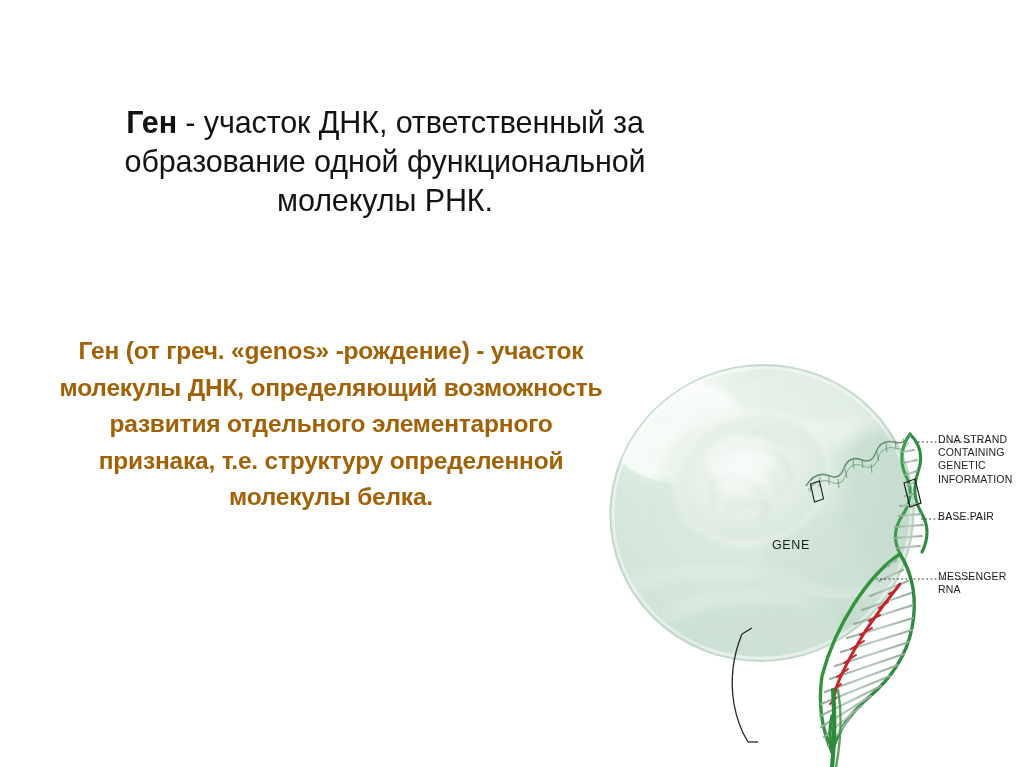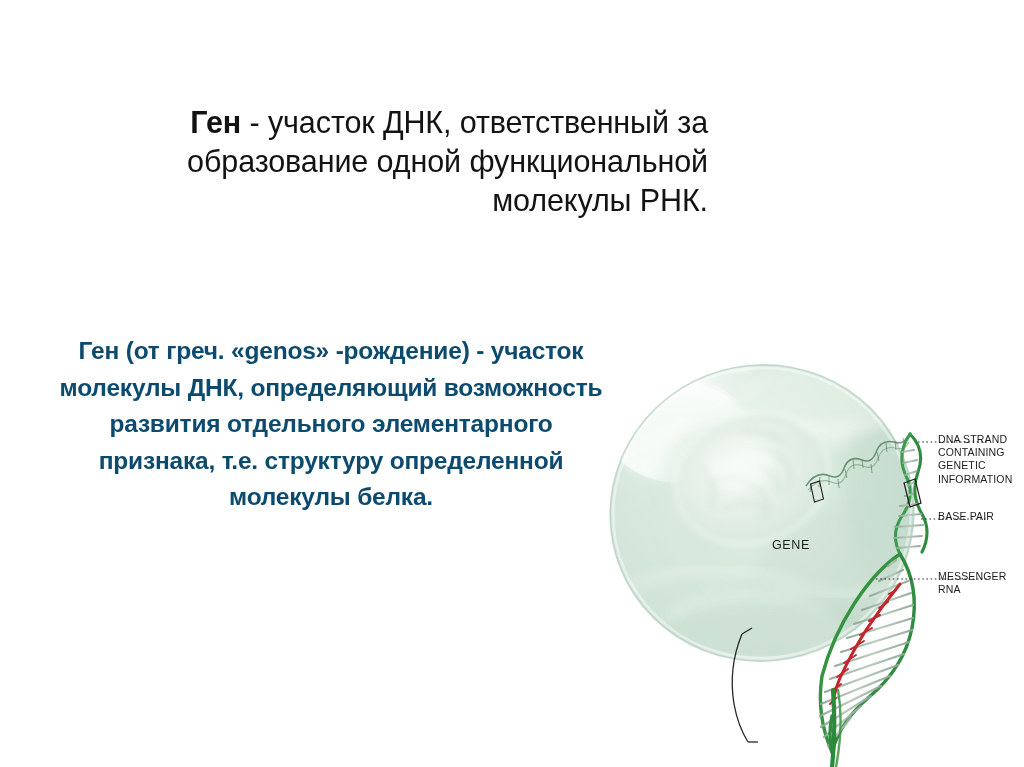--- a/index.html
+++ b/index.html
@@ -22,41 +22,41 @@
     inset: 0;
     background: #ffffff;
   }
 
   
   .title-block {
     position: absolute;
     left: 62px;
     top: 103px;
     width: 646px;
-    text-align: right;
+    text-align: center;
     font-size: 30.5px;
     line-height: 39px;
     color: #131313;
     letter-spacing: -0.1px;
   }
   .title-block .lead {
     font-weight: bold;
   }
 
   
   .body-block {
     position: absolute;
     left: 48px;
     top: 333px;
     width: 566px;
     text-align: center;
     font-size: 24.5px;
     line-height: 36.5px;
     font-weight: bold;
-    color: #0c4a6e;
+    color: #a16207;
     letter-spacing: -0.2px;
   }
 
   
   .figure {
     position: absolute;
     left: 600px;
     top: 338px;
     width: 424px;
     height: 429px;

